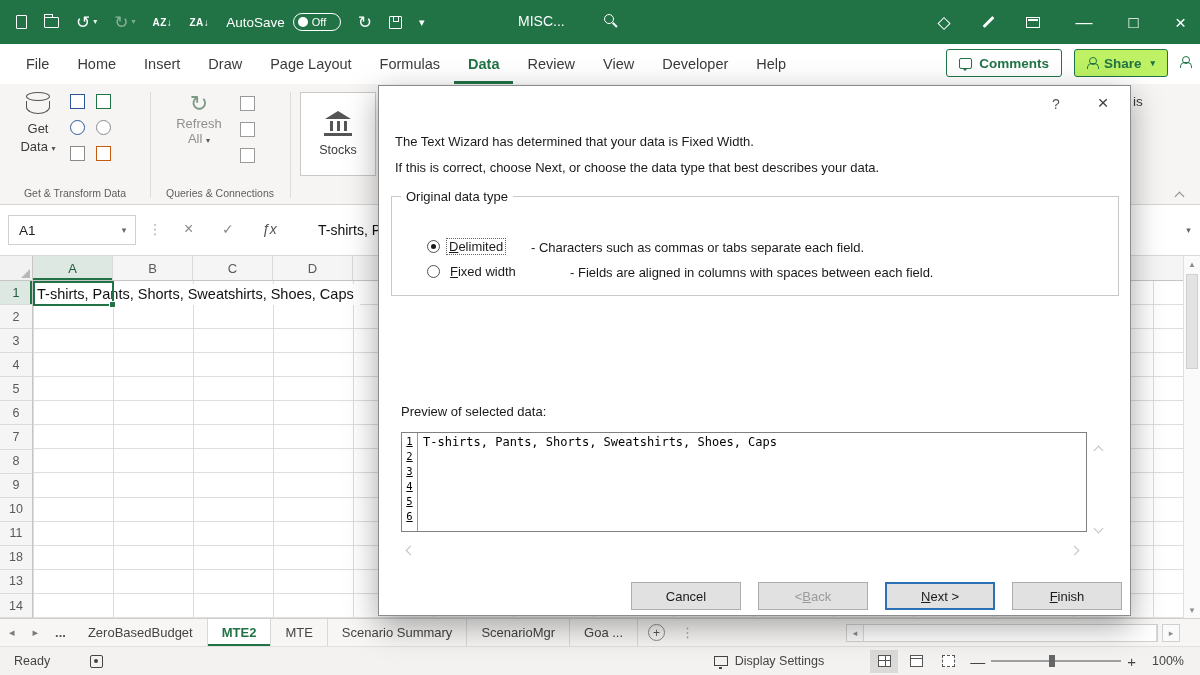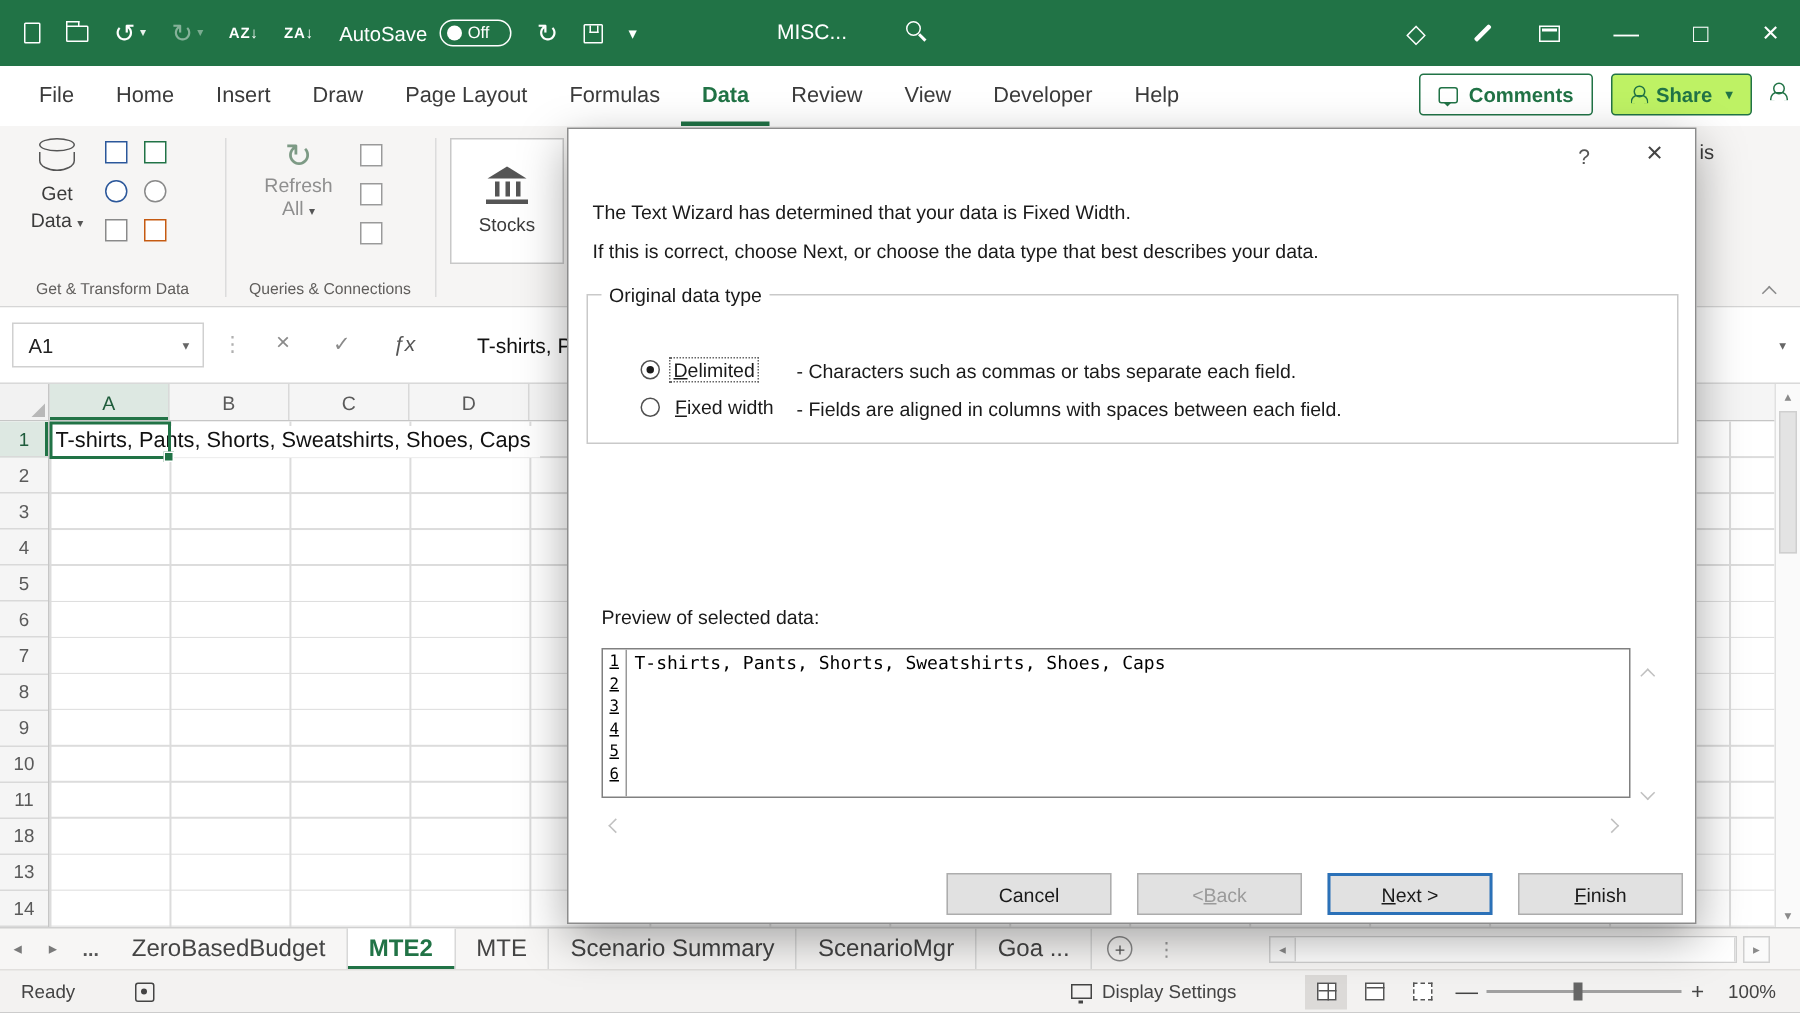--- a/index.html
+++ b/index.html
@@ -115,21 +115,21 @@
   .a1-handle { position:absolute; left:109px; top:301px; width:7px; height:7px; background:#217346; border:1px solid #fff; }
   .v-scroll { position:absolute; top:256px; right:0; width:17px; height:362px; background:#fafafa; border-left:1px solid #e0e0e0; }
   .vs-up, .vs-down { position:absolute; left:0; right:0; text-align:center; font-size:9px; color:#8a8a8a; }
   .vs-up { top:3px; } .vs-down { bottom:3px; }
   .vs-thumb { position:absolute; left:2px; right:2px; top:18px; height:95px; background:#e3e3e3; border:1px solid #cfcfcf; }
 
   
   .sheet-tabs { position:absolute; top:618px; left:0; right:0; height:28px; background:#f7f6f5; border-top:1px solid #d0d0d0; display:flex; align-items:stretch; }
   .st-nav { display:flex; align-items:center; padding:0 9px; color:#7a7a7a; font-size:11px; }
   .st-dots { display:flex; align-items:center; padding:0 8px; color:#555; font-size:13px; font-weight:bold; }
-  .stab { display:flex; align-items:center; padding:0 14px; font-size:16px; color:#444; border-right:1px solid #d8d8d8; }
+  .stab { display:flex; align-items:center; padding:0 14px; font-size:13px; color:#444; border-right:1px solid #d8d8d8; }
   .stab.active { background:#fff; color:#217346; font-weight:700; box-shadow:inset 0 -2px 0 #217346;text-align:center; }
   .new-sheet { align-self:center; width:17px; height:17px; margin:0 10px; border:1px solid #8a8a8a; border-radius:50%; display:flex; align-items:center; justify-content:center; font-size:12px; color:#555; }
   .st-split { align-self:center; color:#999; font-size:13px; margin:0 6px; }
   .h-scroll { align-self:center; margin-left:auto; width:312px; height:18px; background:#fafafa; border:1px solid #d0d0d0; display:flex; align-items:center; }
   .hs-arrow { width:16px; text-align:center; font-size:9px; color:#8a8a8a; }
   .hs-thumb { flex:1; align-self:stretch; background:#fff; border-left:1px solid #d8d8d8; border-right:1px solid #d8d8d8; }
   .hs-right { align-self:center; width:18px; height:18px; margin:0 20px 0 4px; border:1px solid #d0d0d0; display:flex; align-items:center; justify-content:center; font-size:9px; color:#8a8a8a; background:#fafafa; }
 
   
   .status-bar { position:absolute; top:646px; left:0; right:0; height:29px; background:#f3f2f1; border-top:1px solid #e1dfdd; display:flex; align-items:center; font-size:12.5px; color:#444; }
@@ -160,21 +160,21 @@
   .dlg-l2 { position:absolute; left:16px; top:74px; }
   .groupbox { position:absolute; left:12px; top:110px; width:728px; height:100px; border:1px solid #c9c9c9; }
   .grp-title { position:absolute; left:22px; top:103px; background:#fff; padding:0 5px; }
   .dlg-choose { position:absolute; left:26px; top:130px; }
   .rrow { position:absolute; display:flex; align-items:center; gap:7px; }
   .rrow1 { left:48px; top:153px; } .rrow2 { left:48px; top:178px;gap:10px; }
   .radio { width:13px; height:13px; border:1px solid #505050; border-radius:50%; background:#fff; position:relative; }
   .radio.checked::after { content:""; position:absolute; inset:3px; border-radius:50%; background:#1a1a1a; }
   .focus-dotted { outline:1px dotted #666; padding:0 2px; }
   .rdesc { position:absolute; left:152px; }
-  .rdesc1 { top:154px; } .rdesc2 { top:179px; }
+  .rdesc1 { top:154px; } .rdesc2 { top:179px;margin-left:39px; }
   .pv-label { position:absolute; left:22px; top:318px; }
   .preview-box { position:absolute; left:22px; top:346px; width:686px; height:100px; border:1px solid #808080; background:#fff; display:flex; font-family:"DejaVu Sans Mono", monospace; overflow:hidden; }
   .pv-nums { width:16px; border-right:1px solid #999; padding-top:2px; }
   .pv-n { height:15px; text-align:center; font-size:10.5px; text-decoration:underline; color:#000; }
   .pv-lines { padding:2px 0 0 5px; }
   .pv-line { height:15px; font-size:12px; white-space:pre; color:#000; }
   .pv-up { position:absolute; left:716px; top:356px; color:#c0c0c0; }
   .pv-down { position:absolute; left:716px; top:434px; color:#c0c0c0; }
   .pv-left { position:absolute; left:28px; top:456px; color:#c0c0c0; }
   .pv-right { position:absolute; left:692px; top:456px; color:#c0c0c0; }

